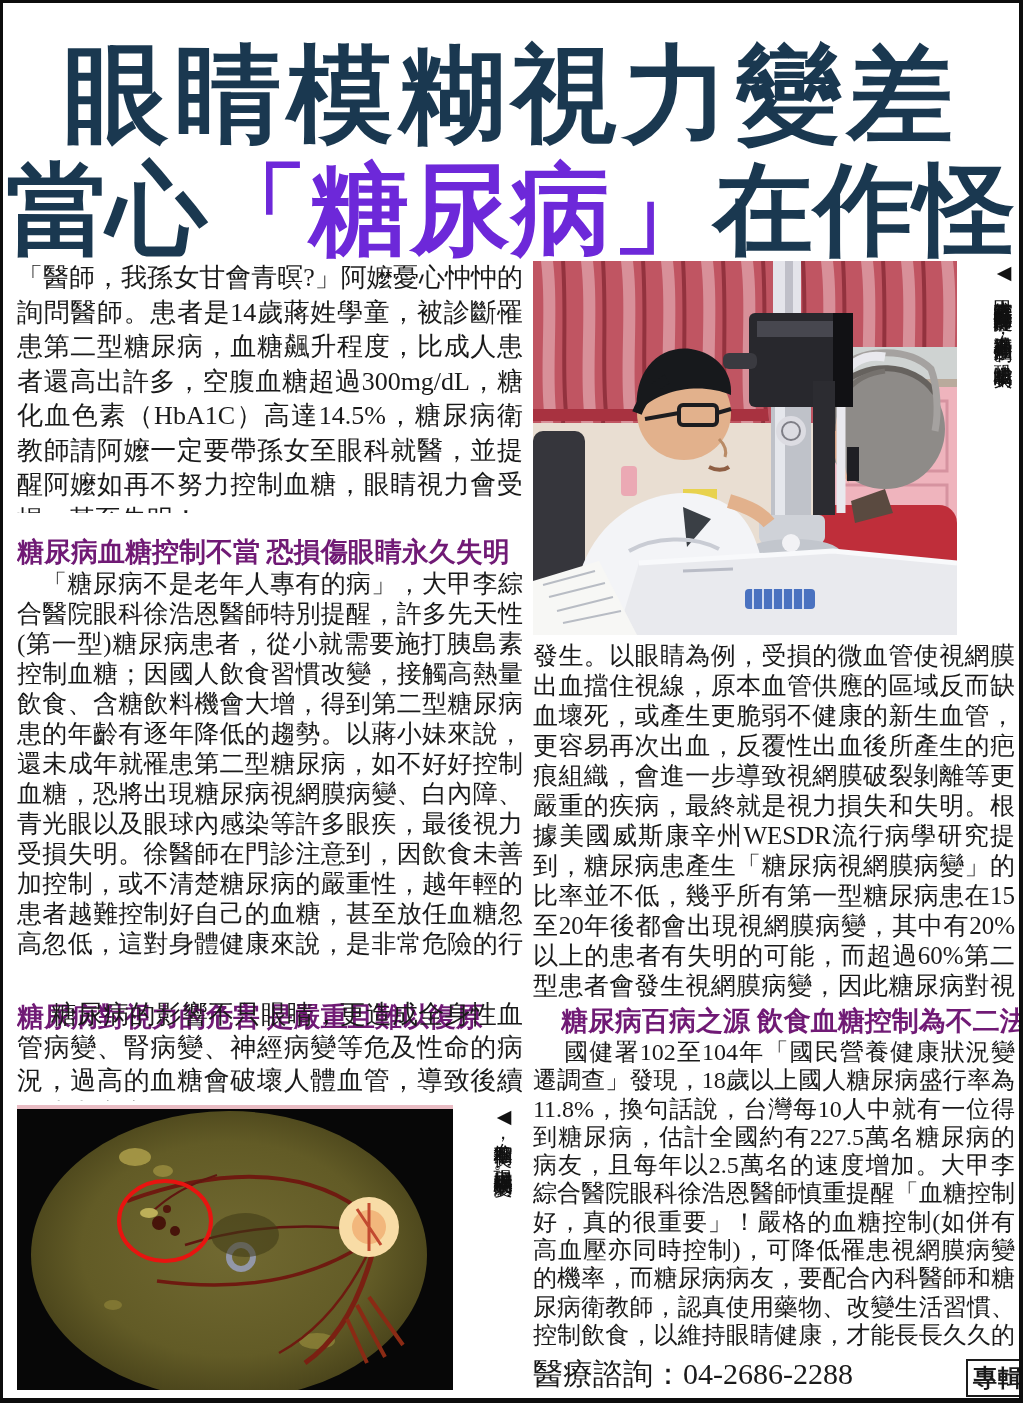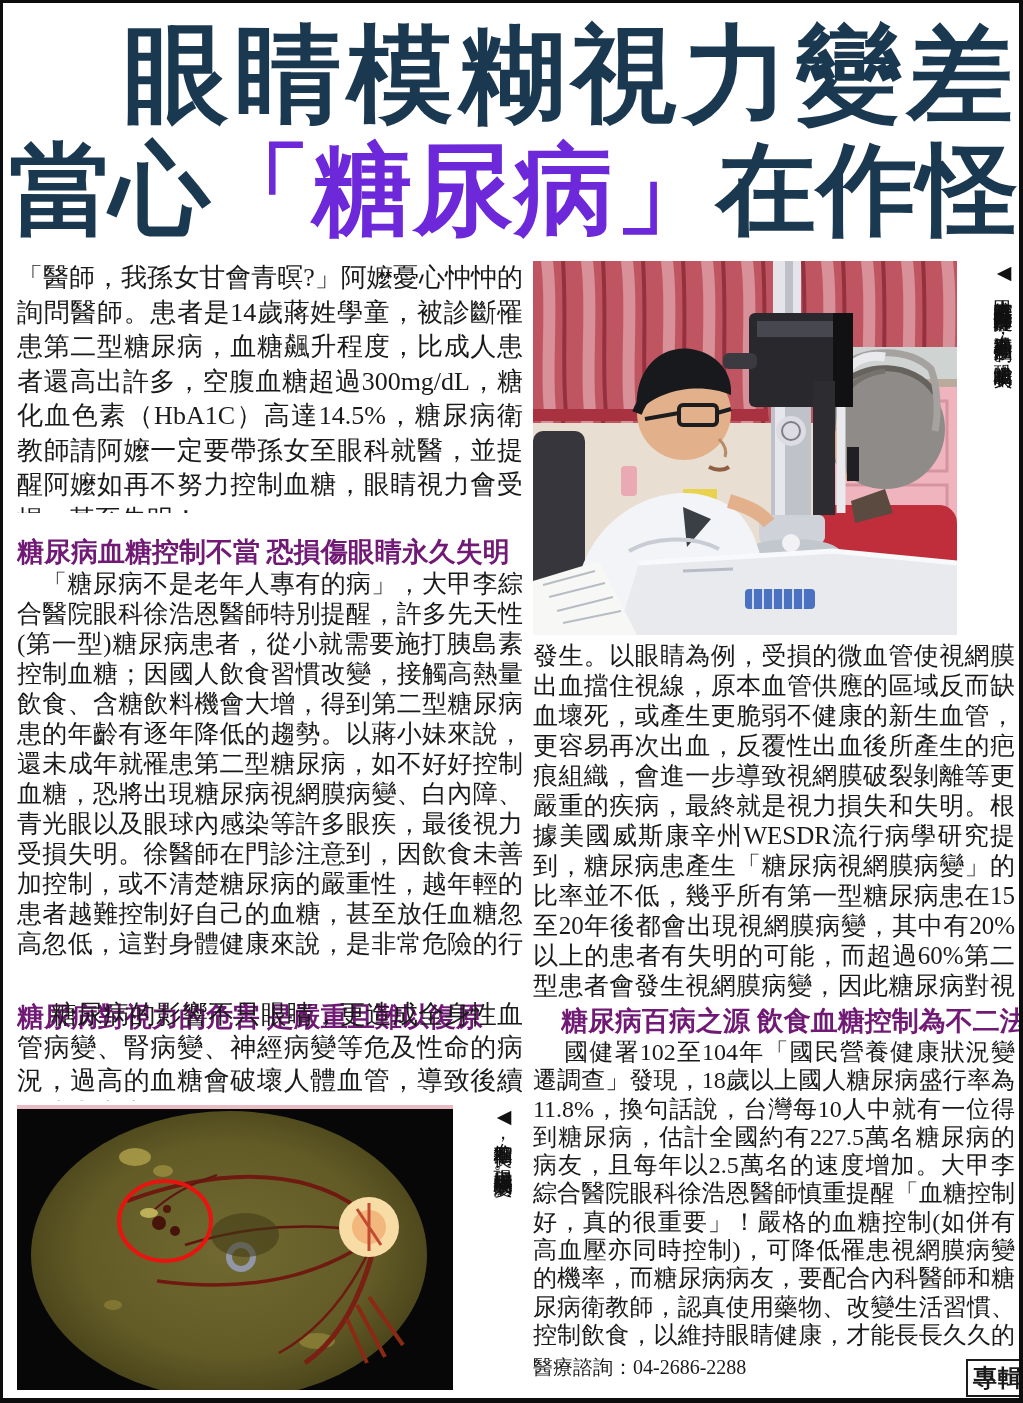--- a/index.html
+++ b/index.html
@@ -12,23 +12,23 @@
     border-right:4px solid #0d0d0d;
     border-bottom:5px solid #0d0d0d;
     box-sizing:border-box;
     overflow:hidden;
     font-family:"Liberation Serif","DejaVu Serif",serif;
     color:#1a1a1a;
   }
   .abs{position:absolute;}
   
   .headline{
-    width:100%;text-align:right;white-space:nowrap;
+    width:100%;text-align:center;white-space:nowrap;
     font-family:"Liberation Sans","DejaVu Sans",sans-serif;
-    font-weight:900;color:#1a3850;line-height:1.04;
+    font-weight:900;color:#1a3850;line-height:1.04;margin-top:20px;
   }
   .headline.l1{top:16px;left:0;font-size:106px;letter-spacing:6px;}
   .headline.l2{top:134px;left:0;font-size:100px;letter-spacing:1px;}
   .headline .red{color:#6d28d9;}
   
   .txt{
     text-align:justify;
     overflow:hidden;
   }
   .intro{left:14px;top:258px;width:506px;height:252px;font-size:26px;line-height:34.5px;}
@@ -48,21 +48,21 @@
   .photo1{left:530px;top:258px;width:424px;height:374px;}
   .retina{left:14px;top:1102px;width:436px;height:285px;}
   .vcaption{
     writing-mode:vertical-rl;
     font-size:19px;line-height:28px;letter-spacing:1px;
     color:#111;overflow:hidden;text-align:left;
   }
   .cap1{left:956px;top:258px;width:58px;height:378px;}
   .cap2{left:454px;top:1102px;width:60px;height:290px;}
   
-  .consult{left:530px;top:1351px;width:420px;font-size:20px;white-space:nowrap;}
+  .consult{left:530px;top:1351px;width:420px;font-size:30px;white-space:nowrap;}
   .badge{
     left:963px;top:1356px;
     border:2px solid #1c1c1c;padding:1px 5px;
     font-size:24px;font-weight:bold;letter-spacing:1px;white-space:nowrap;
   }
 </style>
 </head>
 <body>
 
 <div class="page">

